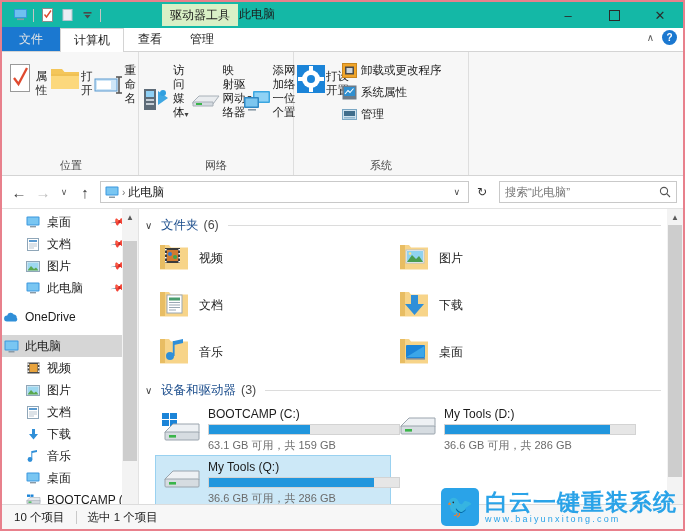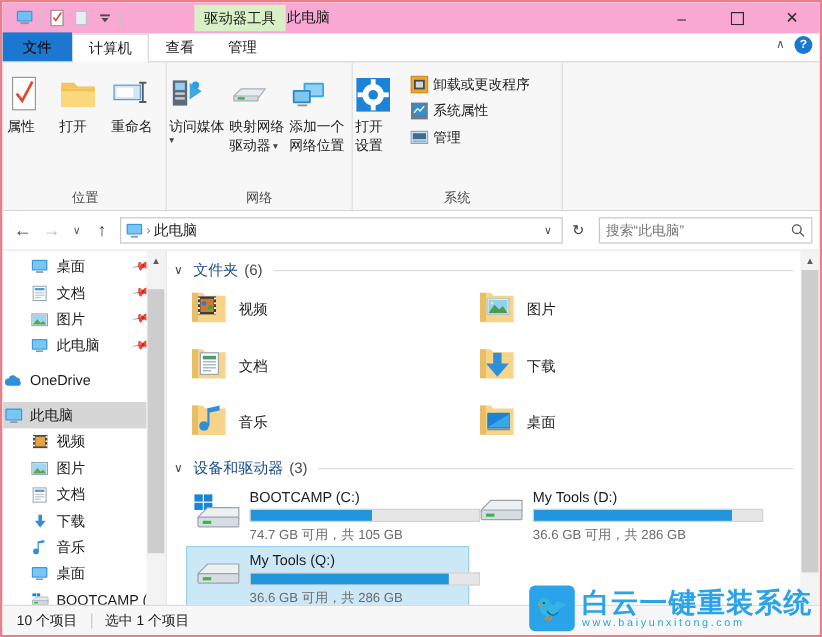--- a/index.html
+++ b/index.html
@@ -14,21 +14,21 @@
     width: 685px; height: 531px;
     border: 2px solid #e8808c;
     background: #ffffff;
     overflow: hidden;
   }
 
   
   .titlebar {
     position: relative;
     height: 26px;
-    background: #f9a8d4;
+    background: #14b8a6;
     display: flex;
     align-items: center;
   }
   .qat { display: flex; align-items: center; gap: 0px; padding-left: 8px; height: 26px; }
   .qat-btn {
     width: 20px; height: 20px;
     display: flex; align-items: center; justify-content: center;
   }
   .qat-sep { width: 1px; height: 13px; background: #c4c4c4; margin: 0 3px; }
   .ctxtab {
@@ -60,21 +60,21 @@
   }
   .tab {
     height: 24px; padding: 8px 13px;
     display: flex; align-items: center;
     font-size: 12px; color: #1b1b1b;
     border: 1px solid transparent;
     border-bottom: none;
     background: transparent;
   }
   .tab.file {
-    background: #1b78d0; color: #000000;
+    background: #1b78d0; color: #e5e5e5;
     padding: 0 16px;
   }
   .tab.active {
     background: #ffffff;
     border-color: #d4d4d4;
     position: relative; top: 1px;
   }
   .tab.green-ctx { color: #1b1b1b; }
   .ribbon-right {
     position: absolute; right: 6px; top: 2px;
@@ -102,21 +102,21 @@
     border-right: 1px solid #dedede;
     padding: 0 2px;
   }
   .rgroup-body { flex: 1; display: flex; align-items: flex-start; padding-top: 5px; }
   .rgroup-label {
     height: 20px; line-height: 20px;
     text-align: center; font-size: 11px; color: #4a4a4a;
   }
   .bigbtn {
     width: 54px;
-    display: flex; flex-direction: column; align-items: flex-start;
+    display: flex; flex-direction: row; align-items: flex-end;
     padding-top: 4px;
   }
   .bigbtn .icon { height: 36px; display: flex; align-items: center; justify-content: center; }
   .bigbtn .lbl { font-size: 11.5px; color: #1b1b1b; text-align: center; line-height: 14px; margin-top: 2px; }
   .bigbtn .lbl.two { line-height: 14px; }
   .smallrow {
     display: flex; align-items: center; gap: 4px;
     height: 22px; padding: 0 4px;
   }
   .smallrow .lbl { font-size: 11.5px; color: #1b1b1b; white-space: nowrap; }
@@ -848,21 +848,21 @@
                 <path d="M5 22 l8 -8 h26 v9 h-34 z" fill="#eef1f4" stroke="#9aa4ad"></path>
                 <rect x="5" y="22" width="34" height="8" rx="1" fill="#d6dce1" stroke="#9aa4ad"></rect>
                 <rect x="9" y="25" width="7" height="2.6" fill="#3ab54a"></rect>
               </svg>
             </span>
             <div class="drive-meta">
               <div class="drive-name">BOOTCAMP (C:)</div>
               <div class="bar-outer">
                 <div class="bar-fill" style="width:53%"></div>
               </div>
-              <div class="drive-free">74.7 GB 可用，共 105 GB</div>
+              <div class="drive-free">63.1 GB 可用，共 159 GB</div>
             </div>
           </div>
 
           <div class="drive-tile">
             <span>
               <svg width="42" height="30" viewBox="0 0 42 30">
                 <path d="M5 14 l8 -8 h26 v9 h-34 z" fill="#eef1f4" stroke="#9aa4ad"></path>
                 <rect x="5" y="14" width="34" height="8" rx="1" fill="#d6dce1" stroke="#9aa4ad"></rect>
                 <rect x="9" y="17" width="7" height="2.6" fill="#3ab54a"></rect>
               </svg>

